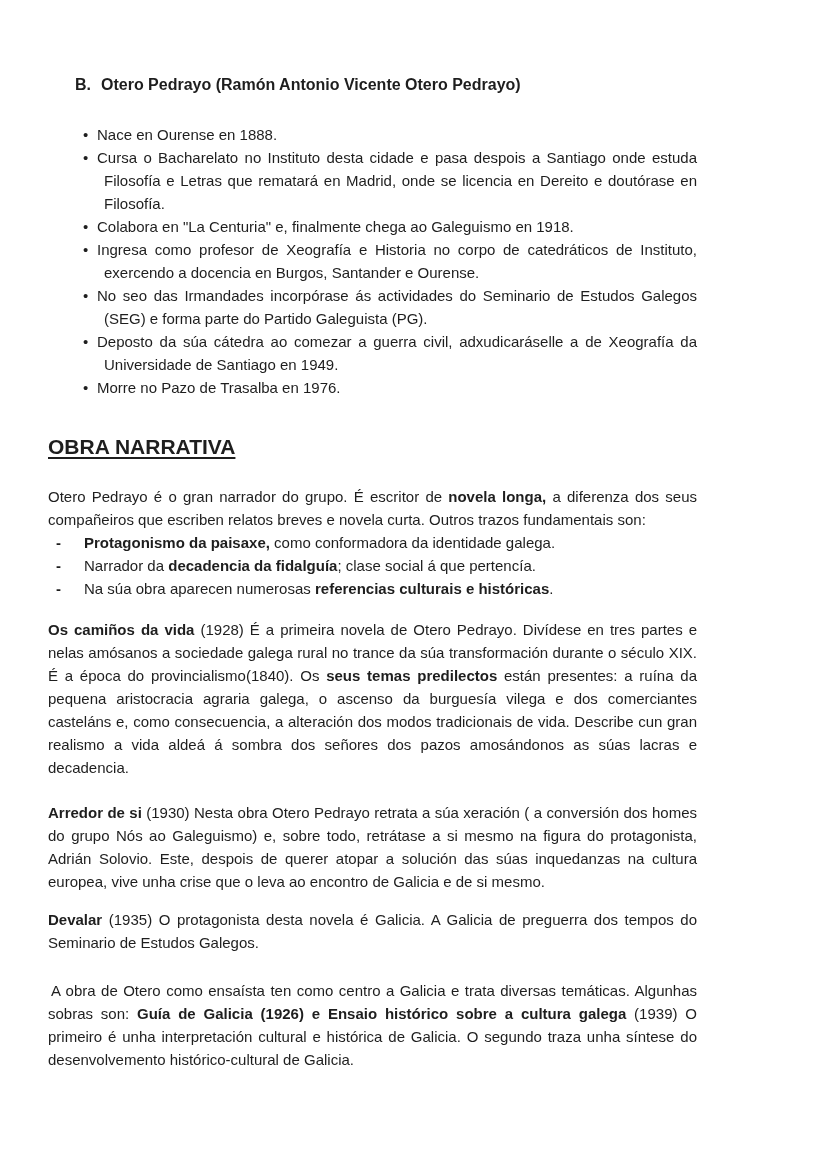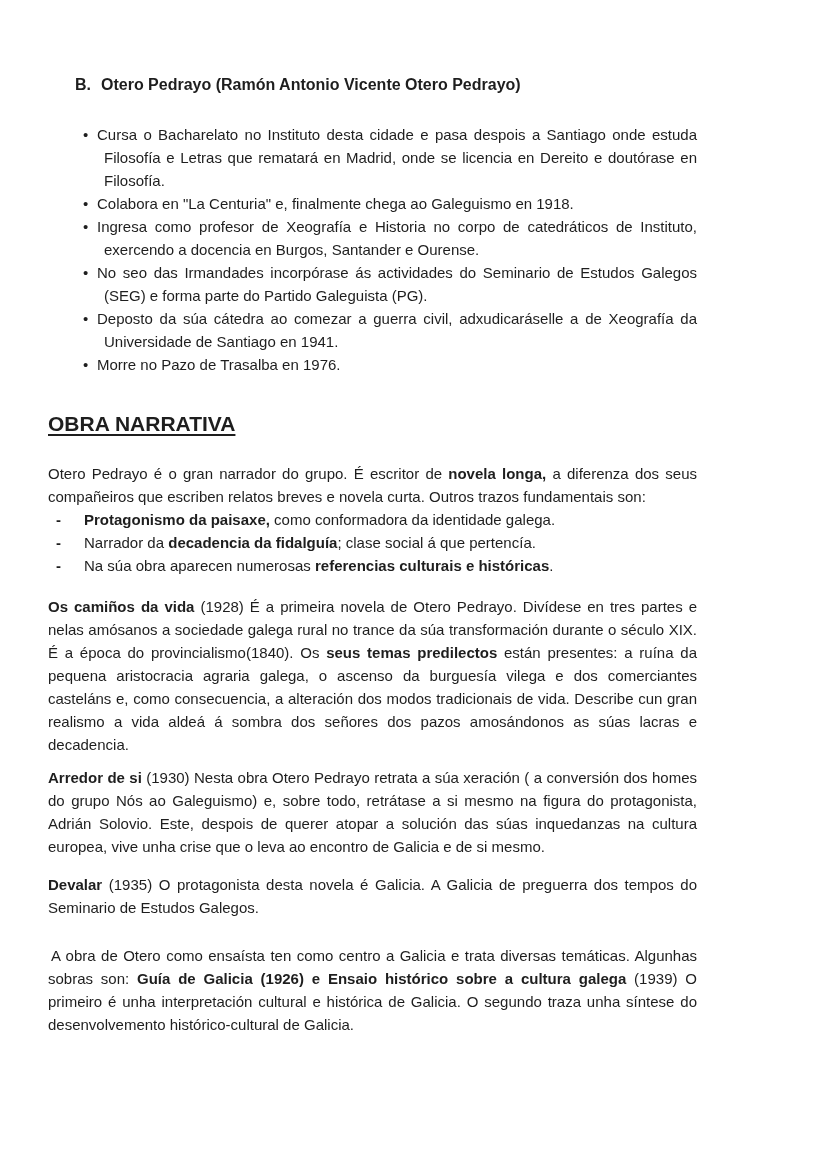--- a/index.html
+++ b/index.html
@@ -76,21 +76,21 @@
   }
   ul.dashes li::before {
     content: "-";
     font-weight: bold;
     position: absolute;
     left: 8px;
     top: 0;
   }
 
   .work-1 { margin-top: 18px; }
-  .work-2 { margin-top: 10px; }
+  .work-2 { margin-top: 22px; }
   .work-3 { margin-top: 15px; }
 
   .ensaio-heading {
     font-weight: bold;
     font-size: 15.5px;
     margin: 21px 0 0 0;
   }
   .ensaio-body {
     margin-top: 25px;
     text-indent: 3px;
@@ -99,25 +99,26 @@
 </head>
 <body>
 
 <div class="page">
 
   <div class="heading-b">
     <span class="h-label">B.</span><span>Otero Pedrayo (Ramón Antonio Vicente Otero Pedrayo)</span>
   </div>
 
   <ul class="bullets">
+    <li>Nace en Ourense en 1888.</li>
     <li>Cursa o Bacharelato no Instituto desta cidade e pasa despois a Santiago onde estuda Filosofía e Letras que rematará en Madrid, onde se licencia en Dereito e doutórase en Filosofía.</li>
     <li>Colabora en "La Centuria" e, finalmente chega ao Galeguismo en 1918.</li>
     <li>Ingresa como profesor de Xeografía e Historia no corpo de catedráticos de Instituto, exercendo a docencia en Burgos, Santander e Ourense.</li>
     <li>No seo das Irmandades incorpórase ás actividades do Seminario de Estudos Galegos (SEG) e forma parte do Partido Galeguista (PG).</li>
-    <li>Deposto da súa cátedra ao comezar a guerra civil, adxudicaráselle a de Xeografía da Universidade de Santiago en 1941.</li>
+    <li>Deposto da súa cátedra ao comezar a guerra civil, adxudicaráselle a de Xeografía da Universidade de Santiago en 1949.</li>
     <li>Morre no Pazo de Trasalba en 1976.</li>
   </ul>
 
   <div class="sec-heading">
     <span class="u">OBRA NARRATIVA</span>
   </div>
 
   <p class="para-intro"><span>Otero Pedrayo é o gran narrador do grupo. É escritor de </span><span class="b">novela longa,</span><span> a diferenza dos seus compañeiros que escriben relatos breves e novela curta. Outros trazos fundamentais son:</span></p>
 
   <ul class="dashes">

